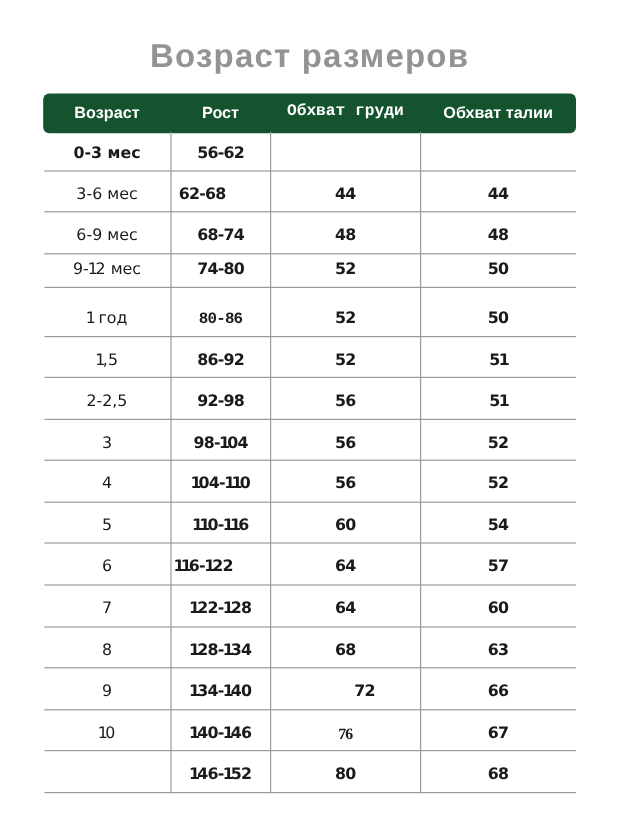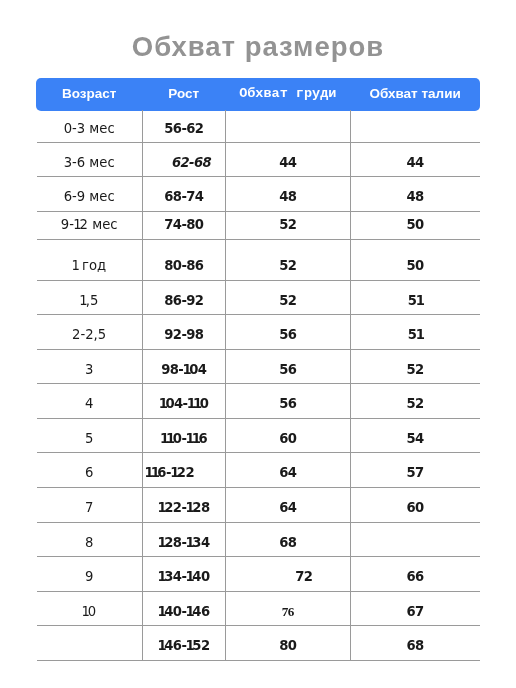--- a/index.html
+++ b/index.html
@@ -16,21 +16,21 @@
     position:absolute;left:0;top:32px;width:516px;
     text-align:center;white-space:nowrap;
     font-size:27.5px;font-weight:bold;line-height:30px;letter-spacing:1.0px;
     color:#939393;
   }
 
   
   .tbl{position:absolute;left:36px;top:78px;width:444px;}
   .thead{
     position:absolute;left:0;top:0;width:444px;height:32.6px;
-    background:#3b82f6;border-radius:5px;
+    background:#14532d;border-radius:5px;
   }
   .th{
     position:absolute;top:0;height:32px;line-height:32px;
     text-align:center;white-space:nowrap;
     font-size:13.5px;font-weight:bold;color:#ffffff;
   }
   .row{position:absolute;left:0;width:444px;}
   .sep{position:absolute;left:1.2px;bottom:0;width:443px;height:1px;background:#9a9a9a;}
   .vline{position:absolute;width:1px;background:#9a9a9a;}
   .cell{
@@ -39,60 +39,60 @@
   }
   .cell .one{margin-left:-0.7px;margin-right:-2.0px;}
   .cell.b{font-weight:bold;letter-spacing:-0.65px;}
   .cell.b .one{margin-left:-0.6px;margin-right:-1.8px;}
 </style>
 </head>
 <body>
 
 <div class="page">
 
-  <div class="title">Обхват размеров</div>
+  <div class="title">Возраст размеров</div>
 
   <div class="tbl" id="tbl" style="height: 582.65px;">
     <div class="thead" id="thead">
         <div class="th" style="left: 0px; width: 106.3px;">Возраст</div>
         <div class="th" style="left: 106.3px; width: 83px;">Рост</div>
         <div class="th" style="left: 189.3px; width: 124.9px; font-family: Liberation Mono, monospace;">Обхват груди</div>
         <div class="th" style="left: 314.2px; width: 129.8px;">Обхват талии</div>
       </div>
   <div class="row" style="top: 32px; height: 32.7px;">
-        <div class="cell" style="left: 0px; width: 106.3px; line-height: 32.7px;">0-3 мес</div>
+        <div class="cell" style="left: 0px; width: 106.3px; line-height: 32.7px; font-weight: bold;">0-3 мес</div>
         <div class="cell b" style="left: 106.3px; width: 83px; line-height: 32.7px;">56-62</div>
         <div class="cell b" style="left: 189.3px; width: 124.9px; line-height: 32.7px;"></div>
         <div class="cell b" style="left: 314.2px; width: 129.8px; line-height: 32.7px;"></div>
         <div class="sep"></div>
       </div>
       <div class="row" style="top: 64.7px; height: 34.53px;">
         <div class="cell" style="left: 0px; width: 106.3px; line-height: 34.53px;">3-6 мес</div>
-        <div class="cell b" style="left: 114px; width: 83px; line-height: 34.53px; font-style: italic;">62-68</div>
+        <div class="cell b" style="left: 91px; width: 83px; line-height: 34.53px;">62-68</div>
         <div class="cell b" style="left: 189.3px; width: 124.9px; line-height: 34.53px;">44</div>
         <div class="cell b" style="left: 314.2px; width: 129.8px; line-height: 34.53px;">44</div>
         <div class="sep"></div>
       </div>
       <div class="row" style="top: 99.23px; height: 34.53px;">
         <div class="cell" style="left: 0px; width: 106.3px; line-height: 34.53px;">6-9 мес</div>
         <div class="cell b" style="left: 106.3px; width: 83px; line-height: 34.53px;">68-74</div>
         <div class="cell b" style="left: 189.3px; width: 124.9px; line-height: 34.53px;">48</div>
         <div class="cell b" style="left: 314.2px; width: 129.8px; line-height: 34.53px;">48</div>
         <div class="sep"></div>
       </div>
       <div class="row" style="top: 127px; height: 34.53px;">
         <div class="cell" style="left: 0px; width: 106.3px; line-height: 34.53px;"><span>9</span><span>-</span><span class="one">1</span><span>2</span><span> </span><span>м</span><span>е</span><span>с</span></div>
         <div class="cell b" style="left: 106.3px; width: 83px; line-height: 34.53px;">74-80</div>
         <div class="cell b" style="left: 189.3px; width: 124.9px; line-height: 34.53px;">52</div>
         <div class="cell b" style="left: 314.2px; width: 129.8px; line-height: 34.53px;">50</div>
         <div class="sep"></div>
       </div>
       <div class="row" style="top: 168.29px; height: 34.53px;">
         <div class="cell" style="left: 0px; width: 106.3px; line-height: 34.53px;"><span class="one">1</span><span> </span><span>г</span><span>о</span><span>д</span></div>
-        <div class="cell b" style="left: 106.3px; width: 83px; line-height: 34.53px;">80-86</div>
+        <div class="cell b" style="left: 106.3px; width: 83px; line-height: 34.53px; font-family: Liberation Mono, monospace;">80-86</div>
         <div class="cell b" style="left: 189.3px; width: 124.9px; line-height: 34.53px;">52</div>
         <div class="cell b" style="left: 314.2px; width: 129.8px; line-height: 34.53px;">50</div>
         <div class="sep"></div>
       </div>
       <div class="row" style="top: 202.82px; height: 34.53px;">
         <div class="cell" style="left: 0px; width: 106.3px; line-height: 34.53px;"><span class="one">1</span><span>,</span><span>5</span></div>
         <div class="cell b" style="left: 106.3px; width: 83px; line-height: 34.53px;">86-92</div>
         <div class="cell b" style="left: 189.3px; width: 124.9px; line-height: 34.53px;">52</div>
         <div class="cell b" style="left: 314.2px; width: 129.8px; line-height: 34.53px;"><span>5</span><span class="one">1</span></div>
         <div class="sep"></div>
@@ -136,20 +136,21 @@
         <div class="cell" style="left: 0px; width: 106.3px; line-height: 34.53px;">7</div>
         <div class="cell b" style="left: 106.3px; width: 83px; line-height: 34.53px;"><span class="one">1</span><span>2</span><span>2</span><span>-</span><span class="one">1</span><span>2</span><span>8</span></div>
         <div class="cell b" style="left: 189.3px; width: 124.9px; line-height: 34.53px;">64</div>
         <div class="cell b" style="left: 314.2px; width: 129.8px; line-height: 34.53px;">60</div>
         <div class="sep"></div>
       </div>
       <div class="row" style="top: 444.53px; height: 34.53px;">
         <div class="cell" style="left: 0px; width: 106.3px; line-height: 34.53px;">8</div>
         <div class="cell b" style="left: 106.3px; width: 83px; line-height: 34.53px;"><span class="one">1</span><span>2</span><span>8</span><span>-</span><span class="one">1</span><span>3</span><span>4</span></div>
         <div class="cell b" style="left: 189.3px; width: 124.9px; line-height: 34.53px;">68</div>
+        <div class="cell b" style="left: 314.2px; width: 129.8px; line-height: 34.53px;">63</div>
         <div class="sep"></div>
       </div>
       <div class="row" style="top: 479.06px; height: 34.53px;">
         <div class="cell" style="left: 0px; width: 106.3px; line-height: 34.53px;">9</div>
         <div class="cell b" style="left: 106.3px; width: 83px; line-height: 34.53px;"><span class="one">1</span><span>3</span><span>4</span><span>-</span><span class="one">1</span><span>4</span><span>0</span></div>
         <div class="cell b" style="left: 189.3px; width: 124.9px; line-height: 34.53px; margin-left: 16px;">72</div>
         <div class="cell b" style="left: 314.2px; width: 129.8px; line-height: 34.53px;">66</div>
         <div class="sep"></div>
       </div>
       <div class="row" style="top: 513.59px; height: 34.53px;">

